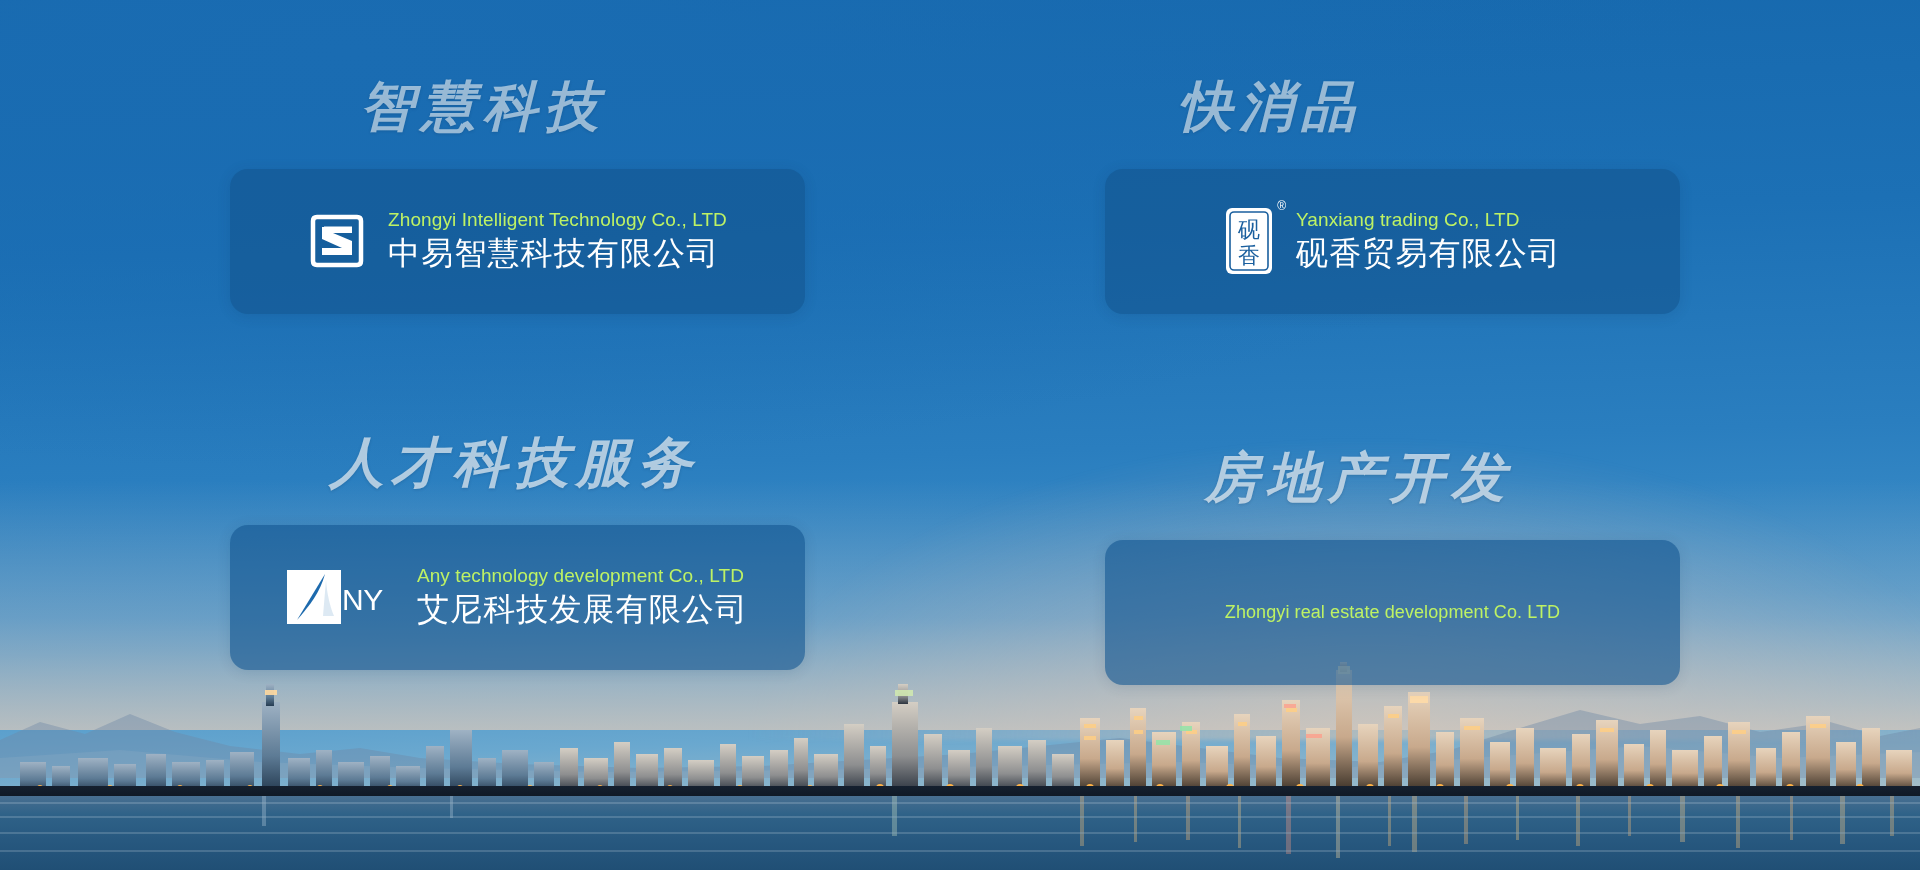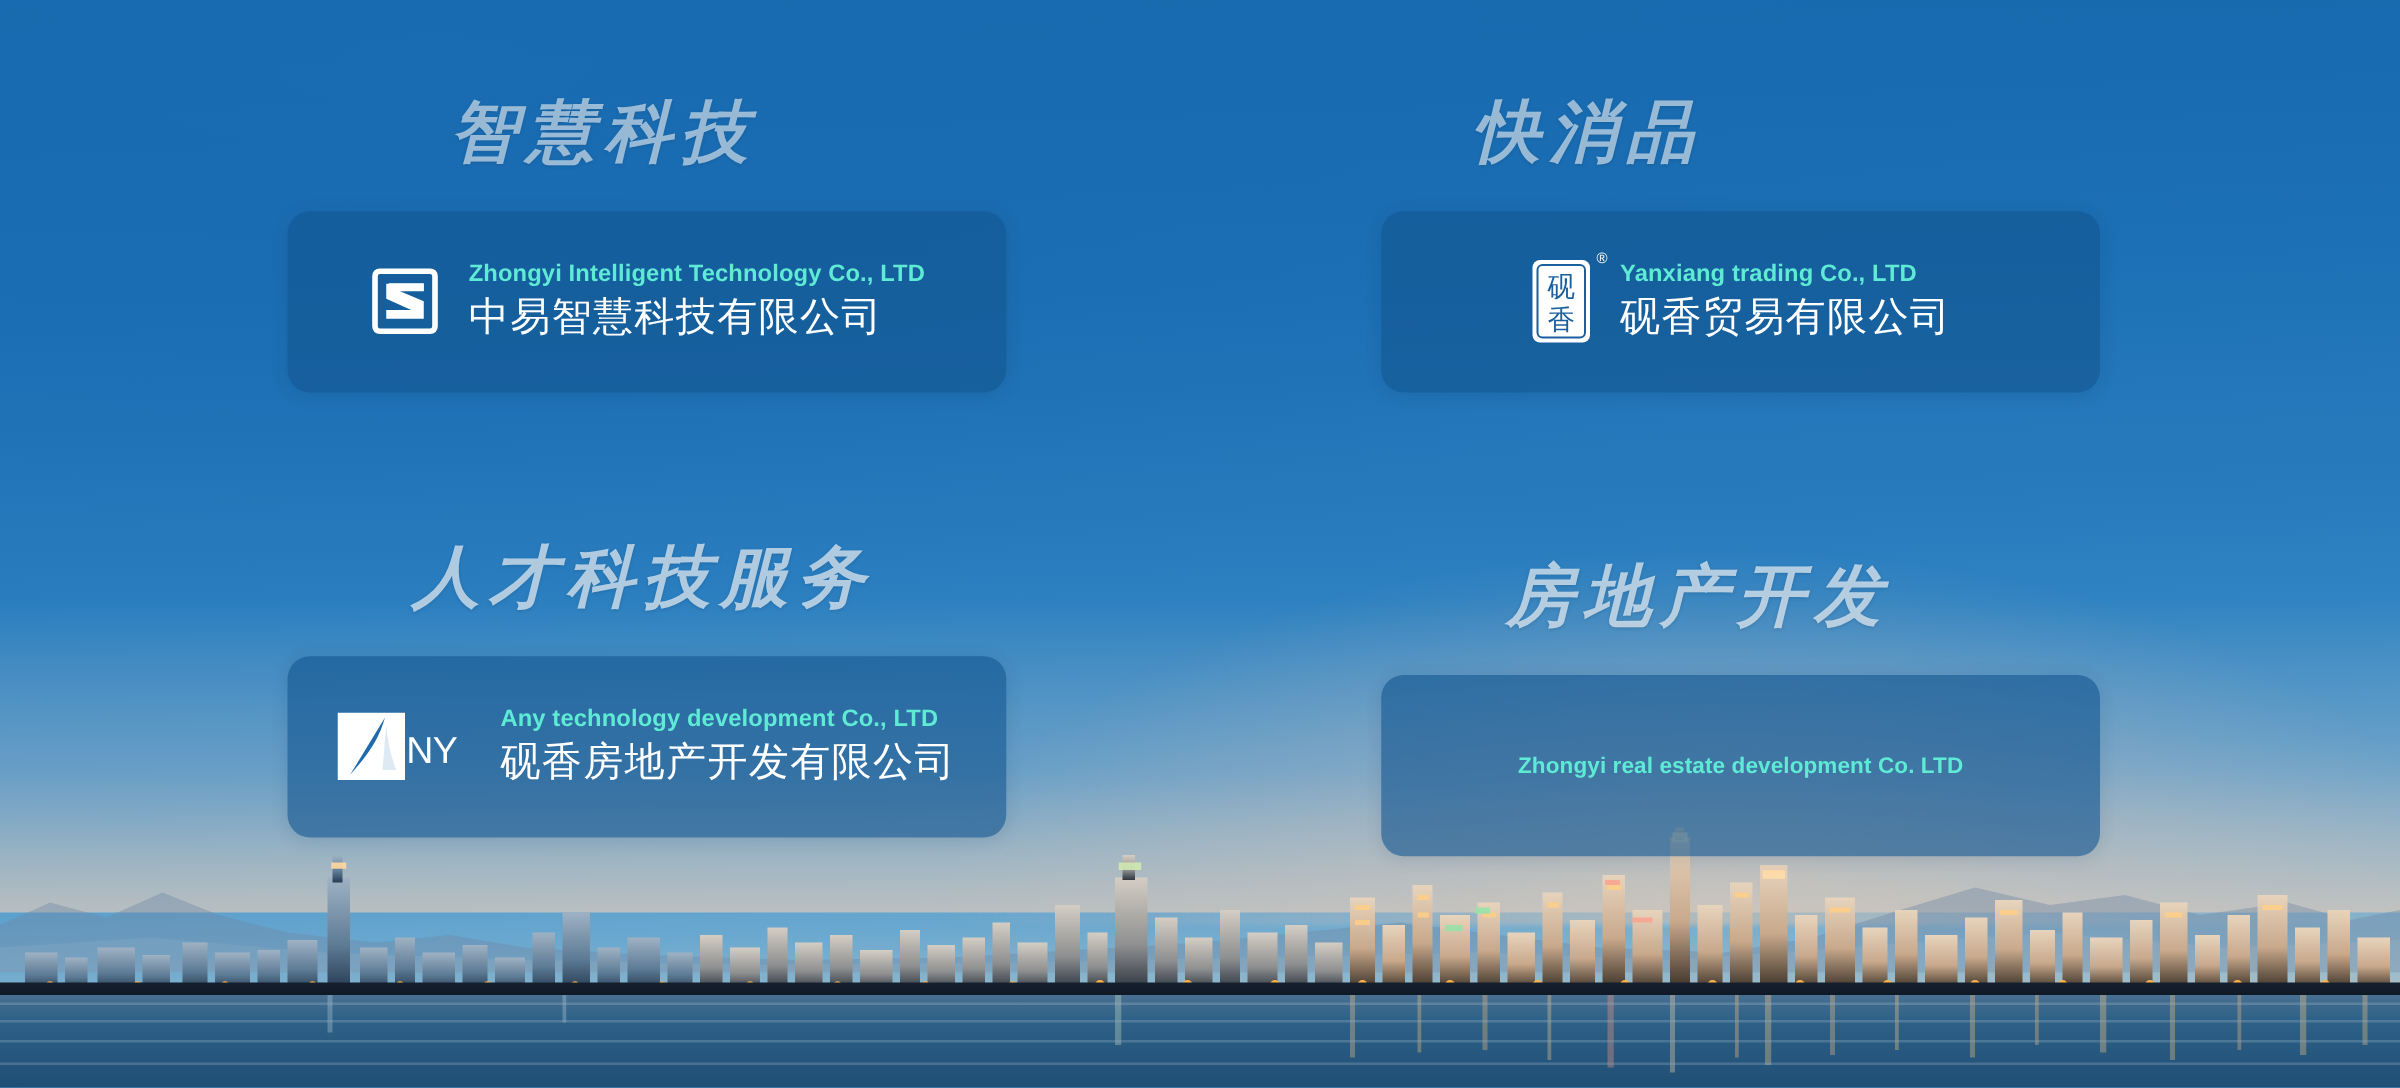--- a/index.html
+++ b/index.html
@@ -86,23 +86,23 @@
     gap:22px;
     padding:0 26px;
     box-shadow:0 2px 14px rgba(8,40,70,0.12);
   }
   .card.centered { justify-content:center; }
 
   .logo-box { flex:0 0 auto; display:flex; align-items:center; }
 
   .names { display:flex; flex-direction:column; justify-content:center; }
   .name-en {
-    color:#5eead4;
+    color:#bef264;
     font-size:19px;
-    font-weight:700;
+    font-weight:400;
     letter-spacing:.005em;
     line-height:1.25;
     white-space:nowrap;
   }
   .name-cn {
     color:#ffffff;
     font-size:32px;
     font-weight:400;
     letter-spacing:.035em;
     line-height:1.3;
@@ -391,21 +391,21 @@
           <rect x="0" y="0" width="54" height="54" fill="#ffffff"></rect>
           <path d="M38,4 L10,50 C24,34 33,22 38,4 Z" fill="#1d6aad"></path>
           <path d="M38,6 C40,22 44,34 50,46 L40,46 C39,36 38,22 38,6 Z" fill="#1d6aad" opacity="0.0"></path>
           <path d="M39,3 C41,20 45,34 51,48 L33,48 C36,34 37,18 39,3 Z" fill="#ffffff"></path>
           <path d="M39,10 C40,24 43,36 47,46 L36,46 C37,34 38,22 39,10 Z" fill="#1d6aad" opacity="0.15"></path>
           <text x="55" y="40" font-family="'Liberation Sans','DejaVu Sans',sans-serif" font-size="30" font-weight="400" fill="#ffffff" letter-spacing="-0.5">NY</text>
         </svg>
       </div>
       <div class="names">
         <div class="name-en">Any technology development Co., LTD</div>
-        <div class="name-cn">砚香房地产开发有限公司</div>
+        <div class="name-cn">艾尼科技发展有限公司</div>
       </div>
     </div>
   </div>
 
   <div class="cell right row-2">
     <div class="section-title">房地产开发</div>
 
     <div class="card centered">
       <div class="names center">
         <div class="name-en">Zhongyi real estate development Co. LTD</div>

